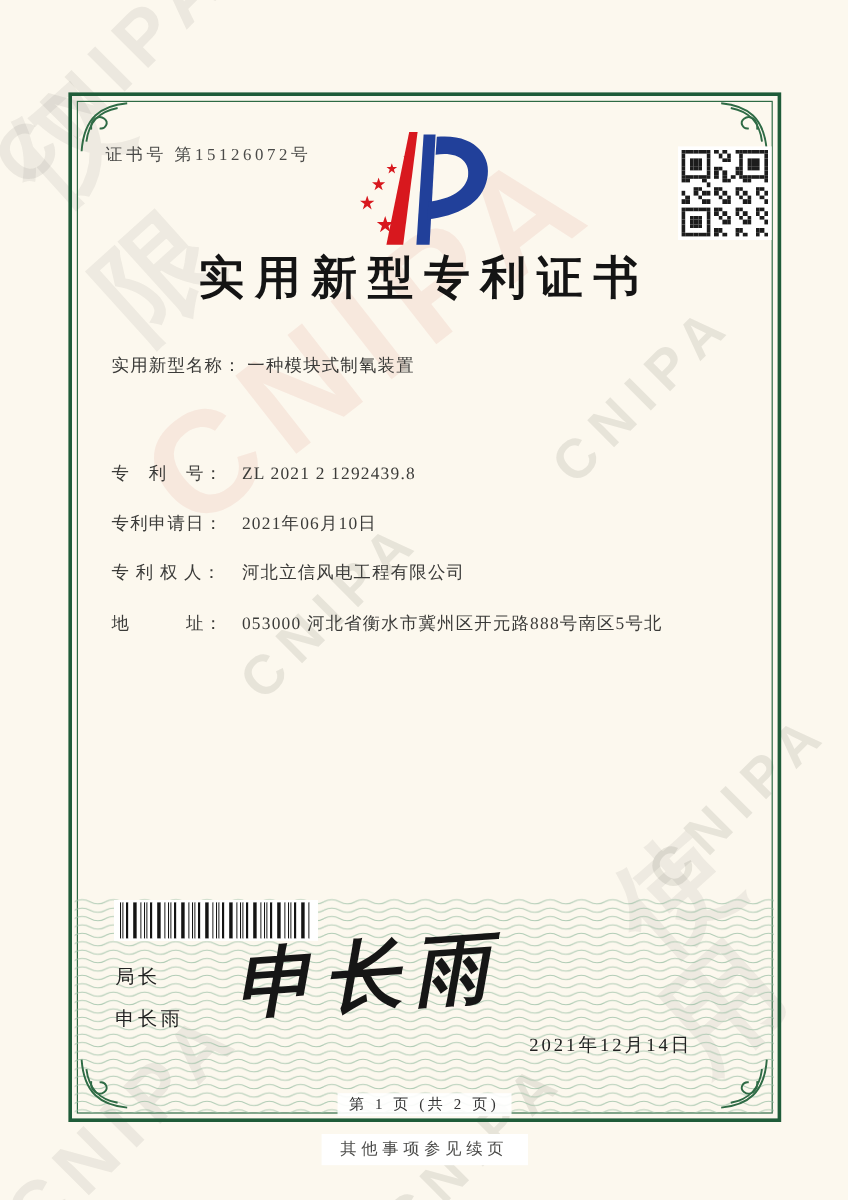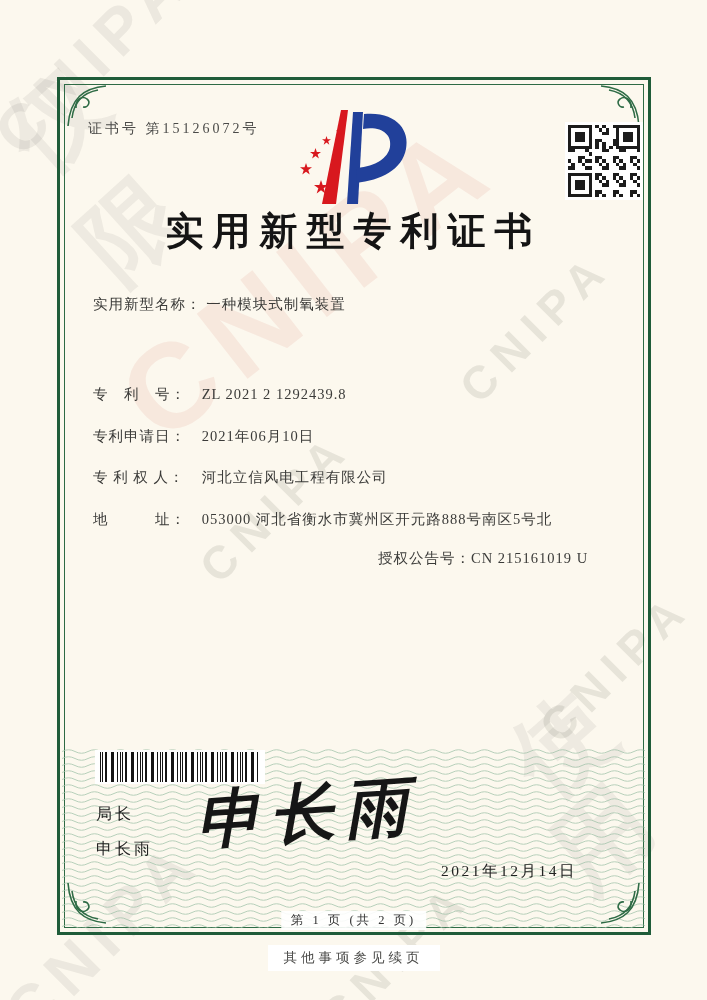--- a/index.html
+++ b/index.html
@@ -605,23 +605,20 @@
   </div>
   <div class="field" style="top:468px;">
     <span class="lab">专 利 权 人：</span>
     <span class="val">河北立信风电工程有限公司</span>
   </div>
   <div class="field" style="top:510px;">
     <span class="lab">地　　　址：</span>
     <span class="val">053000 河北省衡水市冀州区开元路888号南区5号北</span>
   </div>
 
-  <div class="grant" style="left:378px;">
-    <span>授权公告号：</span><span>CN 215161019 U</span>
-  </div>
 
   <div class="paras">
   </div>
 
   <div class="barcode">
       <i style="width: 1px; background: rgb(20, 20, 20);"></i>
       <i style="width: 1px; background: rgb(255, 255, 255);"></i>
       <i style="width: 1px; background: rgb(20, 20, 20);"></i>
       <i style="width: 2px; background: rgb(255, 255, 255);"></i>
       <i style="width: 2px; background: rgb(20, 20, 20);"></i>

